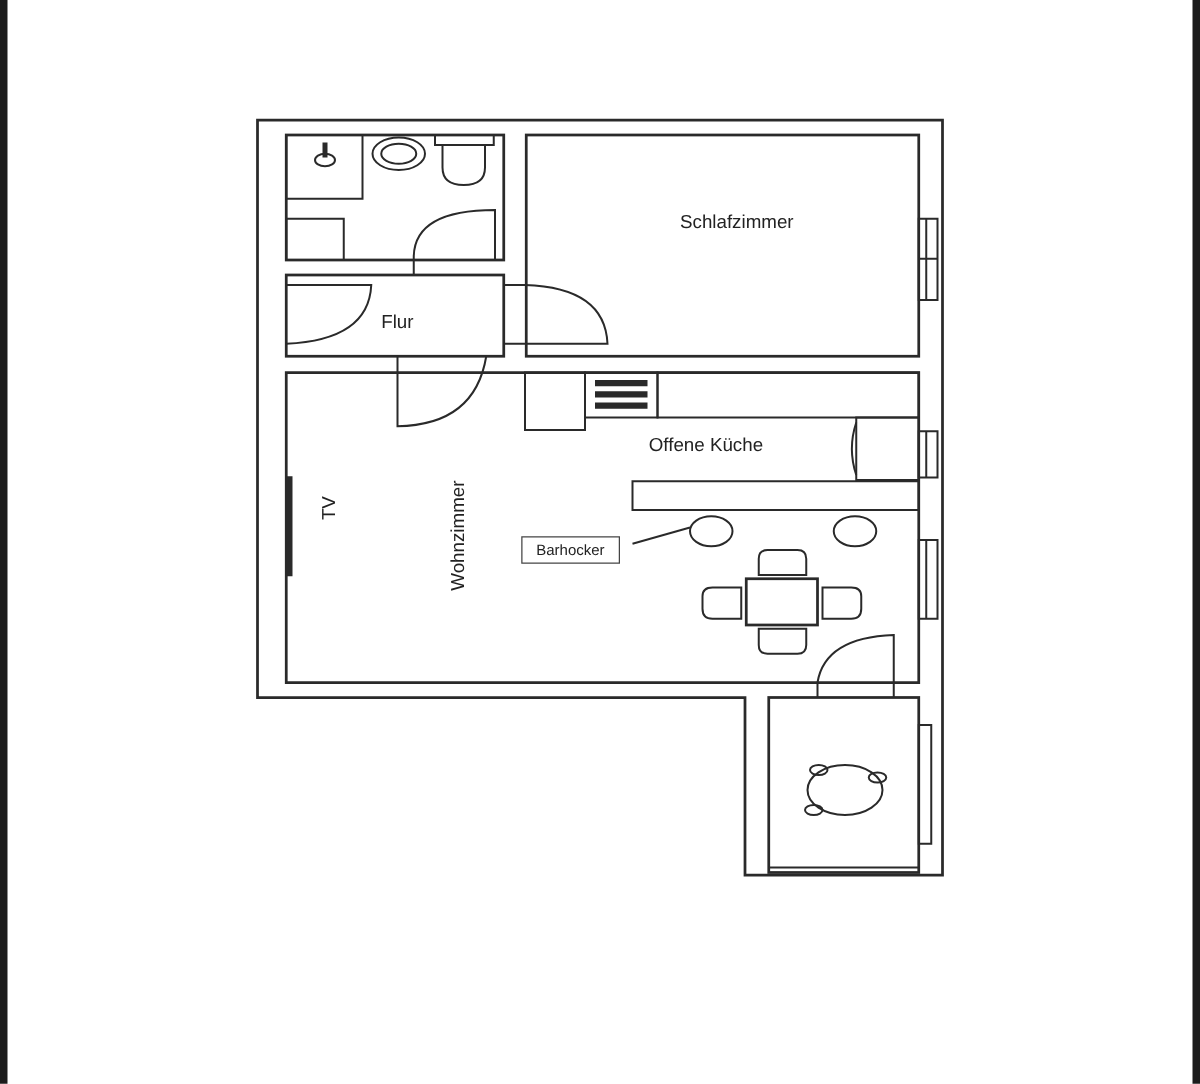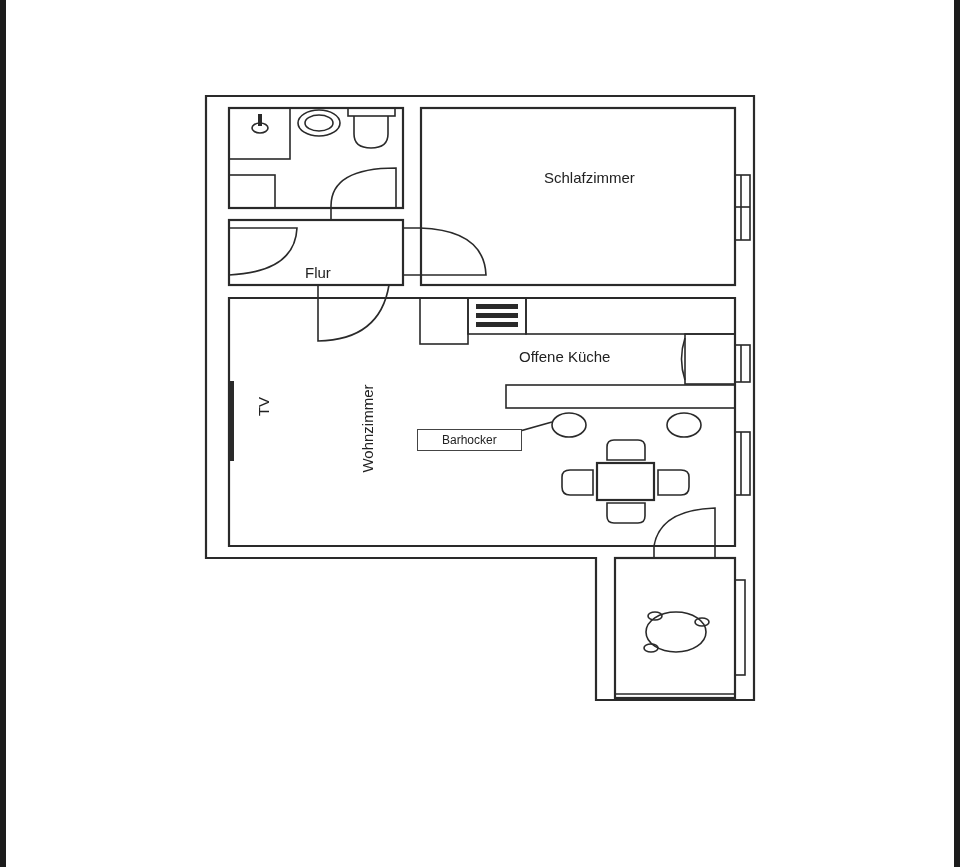--- a/index.html
+++ b/index.html
@@ -11,21 +11,21 @@
     .edge.left { left: 0; }
     .edge.right { right: 0; }
     svg.plan { position: absolute; left: 0; top: 0; }
     .wall { fill: none; stroke: #2a2a2a; stroke-width: 2.2; }
     .thin { fill: none; stroke: #2a2a2a; stroke-width: 1.6; }
     .solid { fill: #2a2a2a; stroke: none; }
     .lbl { position: absolute; color: #222; font-size: 15px; white-space: nowrap; }
     .rot { transform-origin: center center; }
     .callout {
       position: absolute; border: 1.4px solid #444; background: #fff;
-      font-size: 12px; padding: 3px 24px; color: #222;
+      font-size: 12px; padding: 3px 11px; color: #222;
     }
   </style>
 </head>
 <body>
 
 <div class="edge left"></div>
 <div class="edge right"></div>
 
 <svg class="plan" width="960" height="867" viewBox="0 0 960 867">
 
@@ -117,17 +117,17 @@
     <g>
       <ellipse class="thin" cx="676" cy="632" rx="30" ry="20"></ellipse>
       <ellipse class="thin" cx="655" cy="616" rx="7" ry="4"></ellipse>
       <ellipse class="thin" cx="702" cy="622" rx="7" ry="4"></ellipse>
       <ellipse class="thin" cx="651" cy="648" rx="7" ry="4"></ellipse>
     </g>
   </g>
 </svg>
 
 <div class="lbl" style="left:544px; top:169px;">Schlafzimmer</div>
-<div class="lbl" style="left:305px; top:264px;">Flur</div>
+<div class="lbl" style="left:305px; top:249px;">Flur</div>
 <div class="lbl" style="left:519px; top:348px;text-align:center;">Offene Küche</div>
 <div class="lbl rot" style="left:323px; top:420px; transform: rotate(-90deg);">Wohnzimmer</div>
 <div class="lbl rot" style="left:254px; top:398px; transform: rotate(-90deg);">TV</div>
 <div class="callout" style="left:417px; top:429px;">Barhocker</div>
 
 </body></html>

